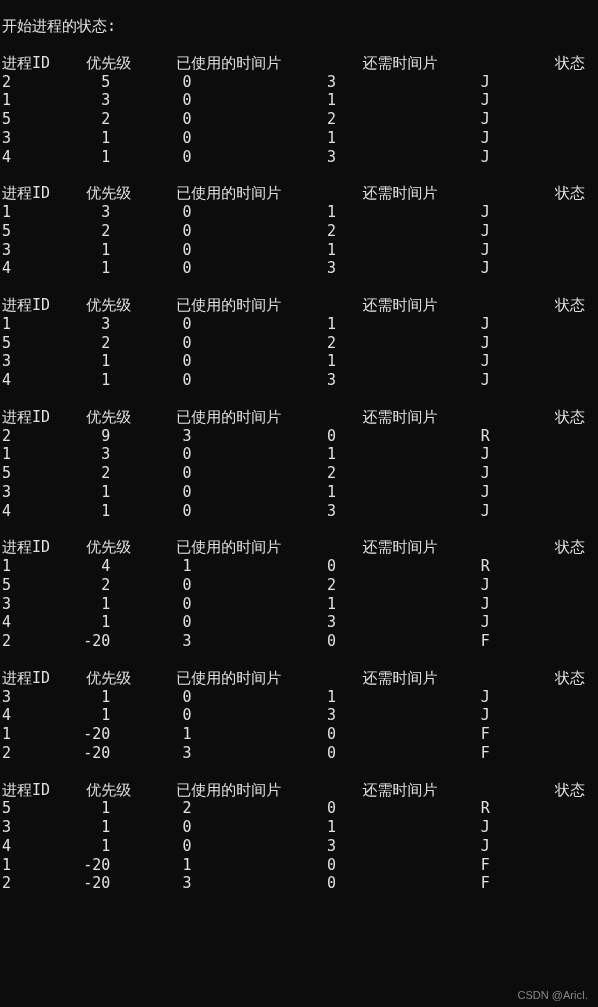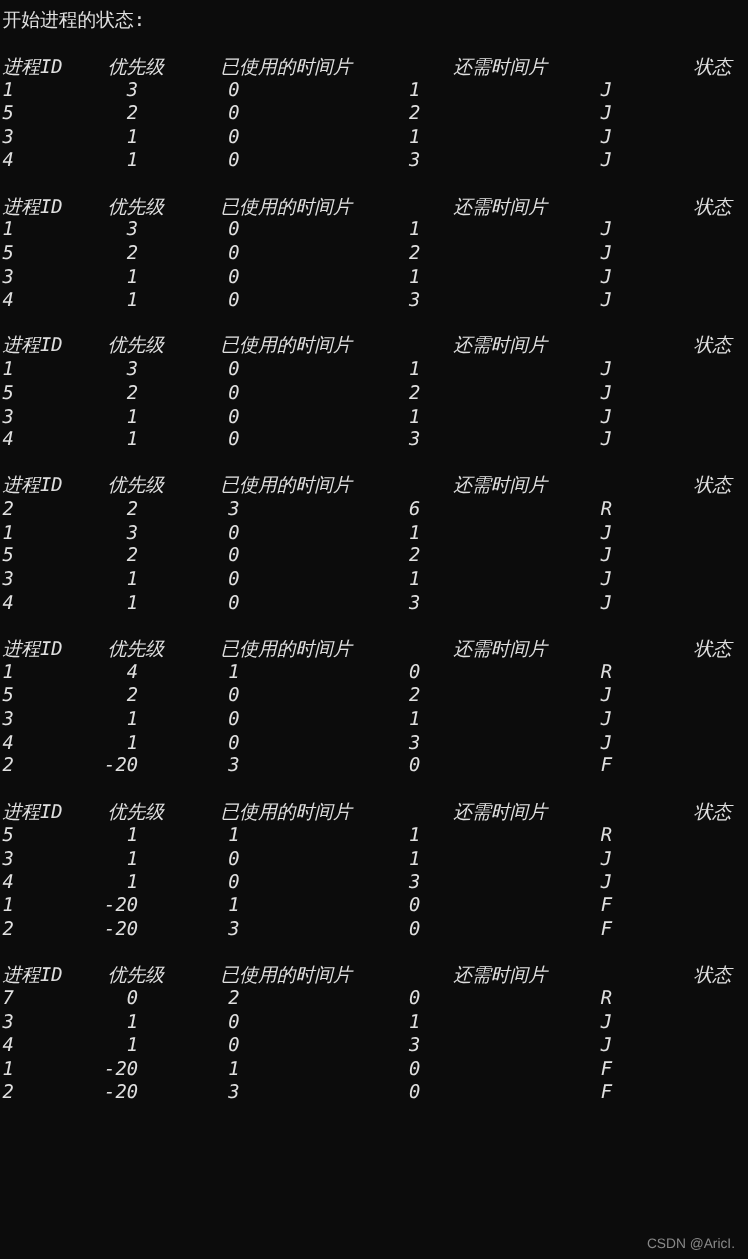--- a/index.html
+++ b/index.html
@@ -12,28 +12,27 @@
       color: #e0e0e0;
       font-family: 'SimSun', 'Consolas', monospace;
       font-size: 15px;
       width: 598px;
       height: 1007px;
       overflow: hidden;
       position: relative;
       line-height: 1.25;
     }
     .terminal {
-      padding: 7px 2px;
+      padding: 17px 2px;
     }
     .title-line {
       margin-bottom: 18px;
     }
     .table-block {
       margin-bottom: 18px;
-      font-style: italic;
     }
     .row {
       white-space: pre;
     }
     .watermark {
       position: absolute;
       bottom: 4px;
       right: 10px;
       color: #888;
       font-size: 11px;
@@ -42,20 +41,21 @@
     }
   </style>
 </head>
 <body>
 
 <div class="terminal">
   <div class="title-line">开始进程的状态:</div>
   <div id="blocks-container">
       <div class="table-block">
         <div class="row">进程ID    优先级     已使用的时间片         还需时间片             状态</div>
+        <div class="row">2          5        0               3                J</div>
         <div class="row">1          3        0               1                J</div>
         <div class="row">5          2        0               2                J</div>
         <div class="row">3          1        0               1                J</div>
         <div class="row">4          1        0               3                J</div>
       </div>
       <div class="table-block">
         <div class="row">进程ID    优先级     已使用的时间片         还需时间片             状态</div>
         <div class="row">1          3        0               1                J</div>
         <div class="row">5          2        0               2                J</div>
         <div class="row">3          1        0               1                J</div>
@@ -63,45 +63,44 @@
       </div>
       <div class="table-block">
         <div class="row">进程ID    优先级     已使用的时间片         还需时间片             状态</div>
         <div class="row">1          3        0               1                J</div>
         <div class="row">5          2        0               2                J</div>
         <div class="row">3          1        0               1                J</div>
         <div class="row">4          1        0               3                J</div>
       </div>
       <div class="table-block">
         <div class="row">进程ID    优先级     已使用的时间片         还需时间片             状态</div>
-        <div class="row">2          2        3               6                R</div>
+        <div class="row">2          9        3               0                R</div>
         <div class="row">1          3        0               1                J</div>
         <div class="row">5          2        0               2                J</div>
         <div class="row">3          1        0               1                J</div>
         <div class="row">4          1        0               3                J</div>
       </div>
       <div class="table-block">
         <div class="row">进程ID    优先级     已使用的时间片         还需时间片             状态</div>
         <div class="row">1          4        1               0                R</div>
         <div class="row">5          2        0               2                J</div>
         <div class="row">3          1        0               1                J</div>
         <div class="row">4          1        0               3                J</div>
         <div class="row">2        -20        3               0                F</div>
       </div>
       <div class="table-block">
         <div class="row">进程ID    优先级     已使用的时间片         还需时间片             状态</div>
-        <div class="row">5          1        1               1                R</div>
         <div class="row">3          1        0               1                J</div>
         <div class="row">4          1        0               3                J</div>
         <div class="row">1        -20        1               0                F</div>
         <div class="row">2        -20        3               0                F</div>
       </div>
       <div class="table-block">
         <div class="row">进程ID    优先级     已使用的时间片         还需时间片             状态</div>
-        <div class="row">7          0        2               0                R</div>
+        <div class="row">5          1        2               0                R</div>
         <div class="row">3          1        0               1                J</div>
         <div class="row">4          1        0               3                J</div>
         <div class="row">1        -20        1               0                F</div>
         <div class="row">2        -20        3               0                F</div>
       </div>
     </div>
 </div>
 
 <div class="watermark">CSDN @AricI.</div>
 

